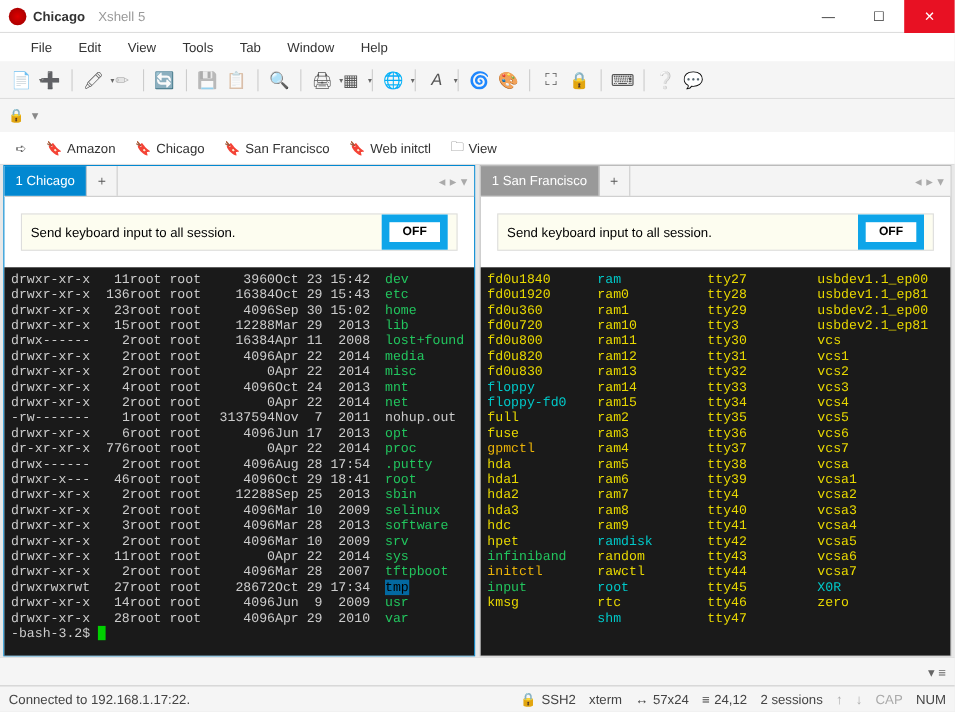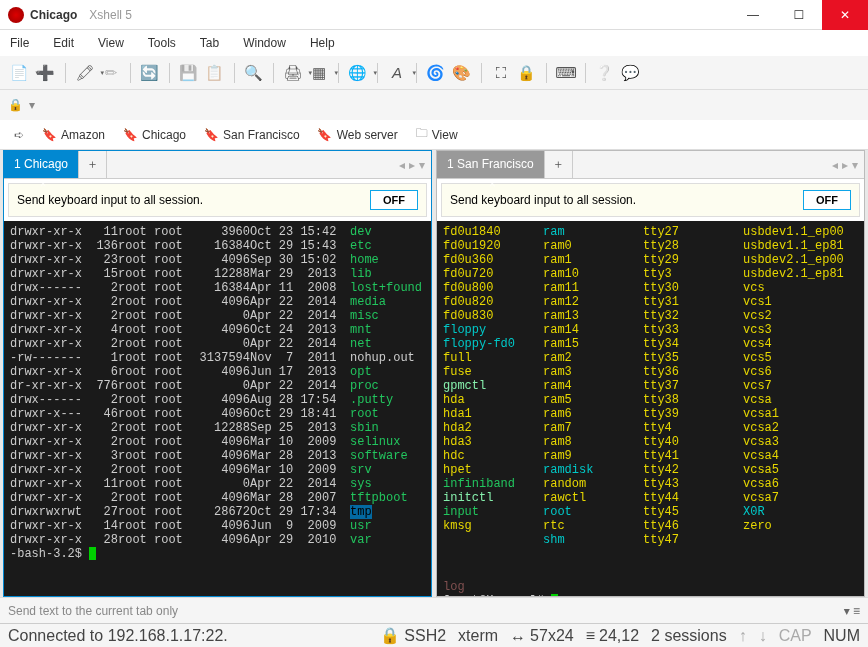--- a/index.html
+++ b/index.html
@@ -4,21 +4,21 @@
 <style>
 * { margin: 0; padding: 0; box-sizing: border-box; }
 body { font-family: "Segoe UI", Tahoma, sans-serif; font-size: 12px; background: #f0f0f0; width: 868px; height: 647px; overflow: hidden; display: flex; flex-direction: column; }
 .titlebar { height: 30px; background: #fff; display: flex; align-items: center; padding-left: 8px; border-bottom: 1px solid #ddd; }
 .titlebar .appicon { width: 16px; height: 16px; background: radial-gradient(circle, #d00, #900); border-radius: 50%; margin-right: 6px; }
 .titlebar .title { font-weight: bold; color: #333; }
 .titlebar .subtitle { color: #999; margin-left: 12px; }
 .winbtns { margin-left: auto; display: flex; }
 .winbtn { width: 46px; height: 30px; display: flex; align-items: center; justify-content: center; color: #333; cursor: pointer; }
 .winbtn.close { background: #e81123; color: #fff; }
-.menubar { height: 26px; background: #fff; display: flex; align-items: center; gap: 4px; }
+.menubar { height: 26px; background: #fff; display: flex; align-items: center; padding-left: 18px; gap: 4px; }
 .menubar .mitem { padding: 4px 10px; cursor: pointer; color: #333; }
 .toolbar { height: 34px; background: #f5f5f5; display: flex; align-items: center; padding: 0 8px; gap: 2px; border-bottom: 1px solid #ddd; }
 .tbtn { width: 24px; height: 24px; display: flex; align-items: center; justify-content: center; cursor: pointer; color: #555; font-size: 15px; position: relative; }
 .tbtn .dd { position: absolute; right: -7px; font-size: 7px; color: #666; }
 .tsep { width: 1px; height: 20px; background: #ccc; margin: 0 5px; }
 .addressbar { height: 30px; background: #f5f5f5; display: flex; align-items: center; padding: 0 8px; gap: 6px; }
 .addressbar .addr { flex: 1; background: #fff; border: 1px solid #ccc; padding: 3px 6px; color: #888; font-size: 12px; }
 .addressbar .lock { color: #888; }
 .bookmarkbar { height: 30px; background: #fff; display: flex; align-items: center; padding: 0 8px; gap: 6px; border-bottom: 1px solid #ddd; }
 .bookmarkbar .bm { display: flex; align-items: center; gap: 4px; padding: 4px 6px; cursor: pointer; color: #333; }
@@ -27,39 +27,39 @@
 .pane { flex: 1; display: flex; flex-direction: column; border: 1px solid #bbb; background: #fff; min-width: 0; }
 .pane.active { border: 1px solid #0288d1; }
 .tabstrip { height: 28px; display: flex; align-items: stretch; background: #f4f4f4; border-bottom: 1px solid #ccc; }
 .tab { display: flex; align-items: center; padding: 0 10px; gap: 6px; background: #fff; border-right: 1px solid #ccc; cursor: pointer; font-size: 12px; flex-direction: column; }
 .tab.active1 { background: #0288d1; color: #fff; }
 .tab.active2 { background: #999; color: #fff; }
 .tab .dot { width: 8px; height: 8px; border-radius: 50%; background: #3bd13b; }
 .tab .x { margin-left: 4px; opacity: .7; }
 .tabadd { width: 28px; display: flex; align-items: center; justify-content: center; cursor: pointer; color: #555; border-right: 1px solid #ccc; }
 .tabnav { margin-left: auto; display: flex; align-items: center; gap: 4px; padding-right: 6px; color: #aaa; }
-.tipbar { height: 34px; background: #fdfdf0; border: 1px solid #ddd; margin: 4px; display: flex; align-items: center; padding: 0 8px; font-size: 12px; }
-.tipbar .offbtn { margin-left: auto; border: 1px solid #0ea5e9; padding: 3px 12px; background: #fff; cursor: pointer; font-weight: bold; font-size: 11px; }
+.tipbar { height: 34px; background: #fdfdf0; border: 1px solid #ddd; margin: 15px; display: flex; align-items: center; padding: 0 8px; font-size: 12px; }
+.tipbar .offbtn { margin-left: auto; border: 7px solid #0ea5e9; padding: 3px 12px; background: #fff; cursor: pointer; font-weight: bold; font-size: 11px; }
 .term { flex: 1; background: #1a1a1a; color: #ccc; font-family: "Consolas", "Courier New", monospace; font-size: 12px; line-height: 14px; padding: 4px 6px; overflow: hidden; white-space: pre; }
 .term .row { display: flex; }
 .term .c-blue { color: #22c55e; }
 .term .c-cyan { color: #00c8c8; }
 .term .c-yel { color: #e8d800; }
-.term .c-dkyel { color: #86efac; }
+.term .c-dkyel { color: #eab308; }
 .term .c-dkred { color: #805050; margin-top: 47px; }
 .term .c-bggrn { background: #0369a1; color: #000; }
 .term .cursor { display: inline-block; width: 7px; height: 13px; background: #00d000; vertical-align: bottom; }
 .perm { display: inline-block; width: 80px; }
 .lnk { display: inline-block; width: 28px; text-align: right; }
 .own { display: inline-block; width: 74px; }
 .sz { display: inline-block; width: 58px; text-align: right; }
 .dt { display: inline-block; width: 100px; }
 .col2 .c { display: inline-block; width: 100px; }
 .cmdbar { height: 26px; background: #f5f5f5; display: flex; align-items: center; padding: 0 8px; color: #888; border-top: 1px solid #ddd; }
-.statusbar { height: 24px; background: #f5f5f5; display: flex; align-items: center; padding: 0 8px; gap: 12px; border-top: 1px solid #ccc; font-size: 16px; color: #444; }
+.statusbar { height: 24px; background: #f5f5f5; display: flex; align-items: center; padding: 0 8px; gap: 12px; border-top: 1px solid #ccc; font-size: 12px; color: #444; }
 .statusbar .sep { flex: 1; }
 .statusbar .grp { display: flex; align-items: center; gap: 4px; }
 </style>
 </head>
 <body>
 
 <div class="titlebar">
   <div class="appicon"></div>
   <span class="title">Chicago</span>
   <span class="subtitle">Xshell 5</span>
@@ -132,21 +132,21 @@
   <div class="bm">
       <span class="ico">🔖</span>
       <span>Chicago</span>
     </div>
   <div class="bm">
       <span class="ico">🔖</span>
       <span>San Francisco</span>
     </div>
   <div class="bm">
       <span class="ico">🔖</span>
-      <span>Web server</span>
+      <span>Web initctl</span>
     </div>
   <div class="bm">
       <span class="ico">🗀</span>
       <span>View</span>
     </div>
 </div>
 
 <div class="panes">
 
   <div class="pane active">
@@ -187,21 +187,20 @@
     <div class="tipbar">
       <span>Send keyboard input to all session.</span>
       <span class="offbtn">OFF</span>
     </div>
     <div class="term col2" id="term2"><div class="row"><span class="c c-yel">fd0u1840</span><span class="c c-cyan">ram</span><span class="c c-yel">tty27</span><span class="c c-yel">usbdev1.1_ep00</span></div><div class="row"><span class="c c-yel">fd0u1920</span><span class="c c-yel">ram0</span><span class="c c-yel">tty28</span><span class="c c-yel">usbdev1.1_ep81</span></div><div class="row"><span class="c c-yel">fd0u360</span><span class="c c-yel">ram1</span><span class="c c-yel">tty29</span><span class="c c-yel">usbdev2.1_ep00</span></div><div class="row"><span class="c c-yel">fd0u720</span><span class="c c-yel">ram10</span><span class="c c-yel">tty3</span><span class="c c-yel">usbdev2.1_ep81</span></div><div class="row"><span class="c c-yel">fd0u800</span><span class="c c-yel">ram11</span><span class="c c-yel">tty30</span><span class="c c-yel">vcs</span></div><div class="row"><span class="c c-yel">fd0u820</span><span class="c c-yel">ram12</span><span class="c c-yel">tty31</span><span class="c c-yel">vcs1</span></div><div class="row"><span class="c c-yel">fd0u830</span><span class="c c-yel">ram13</span><span class="c c-yel">tty32</span><span class="c c-yel">vcs2</span></div><div class="row"><span class="c c-cyan">floppy</span><span class="c c-yel">ram14</span><span class="c c-yel">tty33</span><span class="c c-yel">vcs3</span></div><div class="row"><span class="c c-cyan">floppy-fd0</span><span class="c c-yel">ram15</span><span class="c c-yel">tty34</span><span class="c c-yel">vcs4</span></div><div class="row"><span class="c c-yel">full</span><span class="c c-yel">ram2</span><span class="c c-yel">tty35</span><span class="c c-yel">vcs5</span></div><div class="row"><span class="c c-yel">fuse</span><span class="c c-yel">ram3</span><span class="c c-yel">tty36</span><span class="c c-yel">vcs6</span></div><div class="row"><span class="c c-dkyel">gpmctl</span><span class="c c-yel">ram4</span><span class="c c-yel">tty37</span><span class="c c-yel">vcs7</span></div><div class="row"><span class="c c-yel">hda</span><span class="c c-yel">ram5</span><span class="c c-yel">tty38</span><span class="c c-yel">vcsa</span></div><div class="row"><span class="c c-yel">hda1</span><span class="c c-yel">ram6</span><span class="c c-yel">tty39</span><span class="c c-yel">vcsa1</span></div><div class="row"><span class="c c-yel">hda2</span><span class="c c-yel">ram7</span><span class="c c-yel">tty4</span><span class="c c-yel">vcsa2</span></div><div class="row"><span class="c c-yel">hda3</span><span class="c c-yel">ram8</span><span class="c c-yel">tty40</span><span class="c c-yel">vcsa3</span></div><div class="row"><span class="c c-yel">hdc</span><span class="c c-yel">ram9</span><span class="c c-yel">tty41</span><span class="c c-yel">vcsa4</span></div><div class="row"><span class="c c-yel">hpet</span><span class="c c-cyan">ramdisk</span><span class="c c-yel">tty42</span><span class="c c-yel">vcsa5</span></div><div class="row"><span class="c c-blue">infiniband</span><span class="c c-yel">random</span><span class="c c-yel">tty43</span><span class="c c-yel">vcsa6</span></div><div class="row"><span class="c c-dkyel">initctl</span><span class="c c-yel">rawctl</span><span class="c c-yel">tty44</span><span class="c c-yel">vcsa7</span></div><div class="row"><span class="c c-blue">input</span><span class="c c-cyan">root</span><span class="c c-yel">tty45</span><span class="c c-cyan">X0R</span></div><div class="row"><span class="c c-yel">kmsg</span><span class="c c-yel">rtc</span><span class="c c-yel">tty46</span><span class="c c-yel">zero</span></div><div class="row"><span class="c c-dkred">log</span><span class="c c-cyan">shm</span><span class="c c-yel">tty47</span><span class="c "></span></div><div class="row">[root@Kara ~]# <span class="cursor"></span></div></div>
   </div>
 
 </div>
 
 <div class="cmdbar">
-  <span>Send text to the current tab only</span>
   <span style="margin-left:auto;color:#666">▾ ≡</span>
 </div>
 
 <div class="statusbar">
   <span>Connected to 192.168.1.17:22.</span>
   <span class="sep"></span>
   <span class="grp">🔒 <span>SSH2</span></span>
   <span>xterm</span>
   <span class="grp">↔ <span>57x24</span></span>
   <span class="grp">≡ <span>24,12</span></span>

